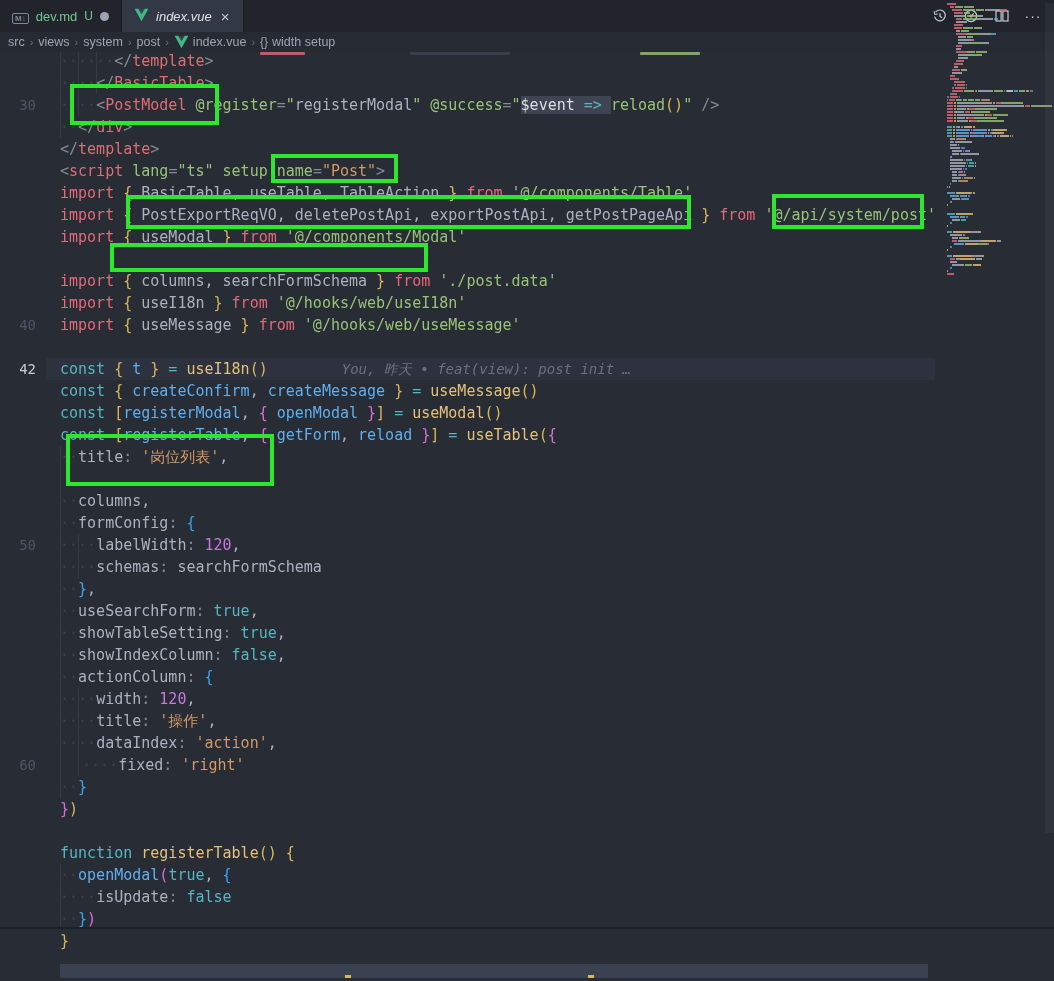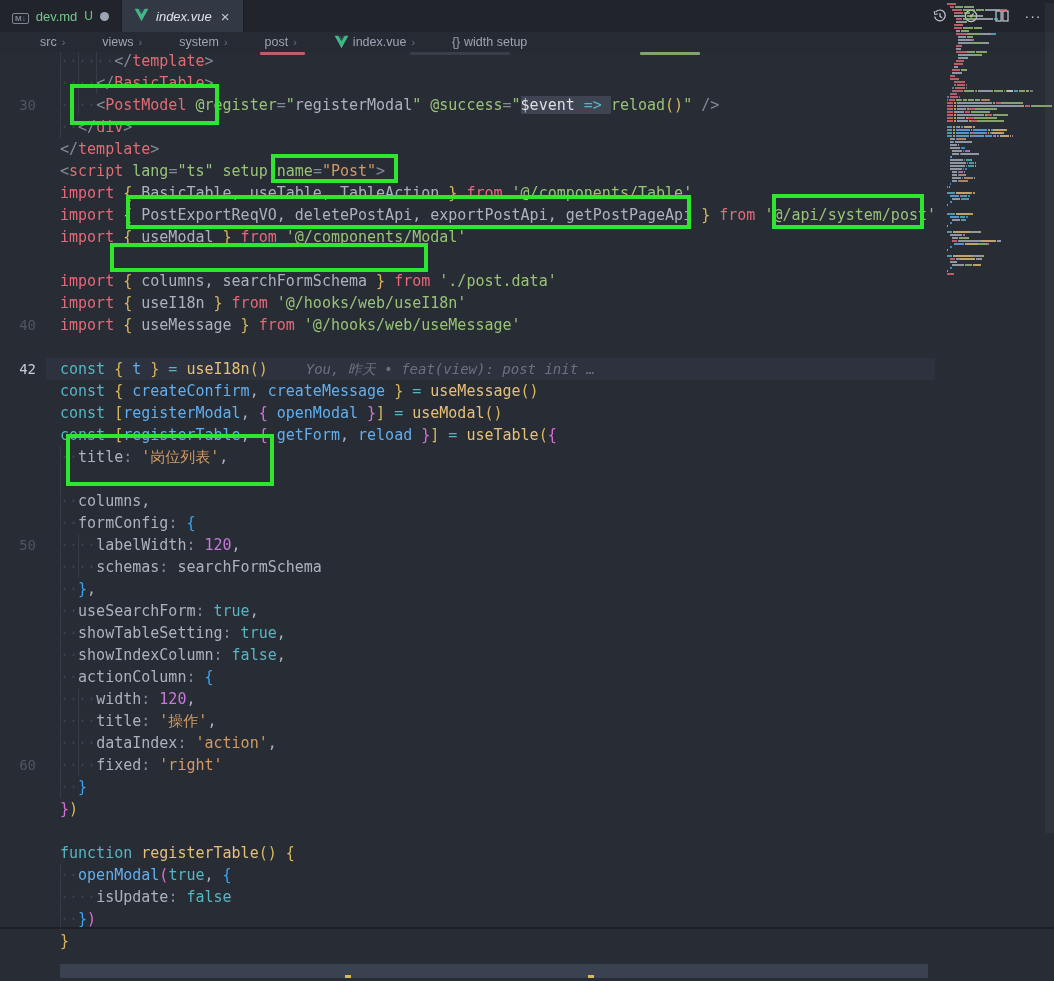--- a/index.html
+++ b/index.html
@@ -12,37 +12,37 @@
   .tab.active .lbl{color:#dde1e8;font-style:italic;}
   .git-badge{color:#73c991;font-size:12px;}
   .dirty-dot{width:9px;height:9px;border-radius:50%;background:#9da5b4;}
   .close-x{color:#c6ccd6;font-size:15px;line-height:1;padding:1px 2px;}
   .mdicon{color:#7f8794;border:1px solid #7f8794;border-radius:2px;font-size:8px;padding:0 2px;font-weight:bold;}
   .tab-actions{margin-left:auto;display:flex;align-items:center;gap:13px;padding-right:12px;}
   .tab-actions .act{width:18px;height:18px;display:flex;align-items:center;justify-content:center;color:#c6ccd6;cursor:pointer;}
   
   .crumbs{position:absolute;left:0;top:32px;width:1054px;height:20px;background:#262a32;display:flex;align-items:center;gap:5px;padding-left:8px;font-size:12.5px;color:#9da5b4;box-sizing:border-box;}
   .crumbs .sep{color:#6b7280;font-size:11px;}
-  .crumbs .ci{display:flex;align-items:center;gap:4px;cursor:pointer;margin-left:32px;}
+  .crumbs .ci{display:flex;align-items:center;gap:4px;cursor:pointer;}
   
   .editor{position:absolute;left:0;top:52px;width:1054px;height:929px;background:#282c34;overflow:hidden;}
   .code-line{position:absolute;left:60px;height:22px;line-height:22px;white-space:pre;font-family:"DejaVu Sans Mono",monospace;font-size:15px;}
   .gnum{position:absolute;left:0;width:36px;text-align:right;height:22px;line-height:22px;font-family:"DejaVu Sans Mono",monospace;font-size:14px;color:#4d5665;}
   .gnum.cur{color:#c3cad7;}
   .curline{position:absolute;left:46px;width:889px;height:22px;background:#2d323e;}
   .guide{position:absolute;width:1px;background:#343b49;}
   .t-kw{color:#e5697a;} .t-tag{color:#e06c75;} .t-pun{color:#848b98;}
   .t-attr{color:#98c379;} .t-strg{color:#98c379;} .t-stro{color:#d19a66;}
   .t-fn{color:#e5c07b;} .t-var{color:#61afef;} .t-id{color:#abb2bf;}
   .t-b1{color:#d9b85c;} .t-b2{color:#d670d6;} .t-b3{color:#3ba3f0;}
   .t-num{color:#c678dd;} .t-bool{color:#56b6c2;} .t-kw2{color:#56b6c2;}
   .t-op{color:#56b6c2;} .t-ws{color:#3b4252;}
   .t-sel{color:#dcdfe4;background:#3e4451;}
   .t-selop{color:#56b6c2;background:#3e4451;}
-  .blame{color:#697180;font-style:italic;margin-left:38px;font-size:14px;}
+  .blame{color:#697180;font-style:italic;margin-left:74px;font-size:14px;}
   .selbar{position:absolute;background:#3a4150;}
   .notch{position:absolute;width:6px;height:3px;background:#d9b85c;}
   .smudge{position:absolute;height:3px;border-radius:1px;opacity:.8;}
   
   .anno{position:absolute;border:4px solid #2ee62e;z-index:40;pointer-events:none;}
   
   .minimap{position:absolute;left:935px;top:3px;width:110px;height:920px;}
   .mrow{position:absolute;height:2px;}
   .mseg{position:absolute;height:2px;opacity:.8;}
   .scrollstrip{position:absolute;left:1045px;top:3px;width:9px;height:830px;background:rgba(121,131,151,0.10);}
@@ -166,21 +166,21 @@
     <div class="code-line" style="top: 504px;"><span class="t-ws">····</span><span class="t-id">schemas</span><span class="t-pun">:</span><span class="t-id"> searchFormSchema</span></div>
     <div class="code-line" style="top: 526px;"><span class="t-ws">··</span><span class="t-b3">}</span><span class="t-id">,</span></div>
     <div class="code-line" style="top: 548px;"><span class="t-ws">··</span><span class="t-id">useSearchForm</span><span class="t-pun">:</span><span class="t-bool"> true</span><span class="t-id">,</span></div>
     <div class="code-line" style="top: 570px;"><span class="t-ws">··</span><span class="t-id">showTableSetting</span><span class="t-pun">:</span><span class="t-bool"> true</span><span class="t-id">,</span></div>
     <div class="code-line" style="top: 592px;"><span class="t-ws">··</span><span class="t-id">showIndexColumn</span><span class="t-pun">:</span><span class="t-bool"> false</span><span class="t-id">,</span></div>
     <div class="code-line" style="top: 614px;"><span class="t-ws">··</span><span class="t-id">actionColumn</span><span class="t-pun">:</span><span class="t-b3"> {</span></div>
     <div class="code-line" style="top: 636px;"><span class="t-ws">····</span><span class="t-id">width</span><span class="t-pun">:</span><span class="t-num"> 120</span><span class="t-id">,</span></div>
     <div class="code-line" style="top: 658px;"><span class="t-ws">····</span><span class="t-id">title</span><span class="t-pun">:</span><span class="t-stro"> '操作'</span><span class="t-id">,</span></div>
     <div class="code-line" style="top: 680px;"><span class="t-ws">····</span><span class="t-id">dataIndex</span><span class="t-pun">:</span><span class="t-stro"> 'action'</span><span class="t-id">,</span></div>
     <div class="gnum" style="top: 702px;">60</div>
-    <div class="code-line" style="top: 702px;"><span class="t-ws">····</span><span class="t-id">fixed</span><span class="t-pun">:</span><span class="t-stro"> 'right'</span></div>
+    <div class="code-line" style="top: 702px; padding-left: 22px;"><span class="t-ws">····</span><span class="t-id">fixed</span><span class="t-pun">:</span><span class="t-stro"> 'right'</span></div>
     <div class="code-line" style="top: 724px;"><span class="t-ws">··</span><span class="t-b3">}</span></div>
     <div class="code-line" style="top: 746px;"><span class="t-b2">}</span><span class="t-b1">)</span></div>
     <div class="code-line" style="top: 768px;"></div>
     <div class="code-line" style="top: 790px;"><span class="t-kw2">function</span><span class="t-fn"> registerTable</span><span class="t-b1">()</span><span class="t-b1"> {</span></div>
     <div class="code-line" style="top: 812px;"><span class="t-ws">··</span><span class="t-var">openModal</span><span class="t-b2">(</span><span class="t-bool">true</span><span class="t-id">,</span><span class="t-b3"> {</span></div>
     <div class="code-line" style="top: 834px;"><span class="t-ws">····</span><span class="t-id">isUpdate</span><span class="t-pun">:</span><span class="t-bool"> false</span></div>
     <div class="code-line" style="top: 856px;"><span class="t-ws">··</span><span class="t-b3">}</span><span class="t-b2">)</span></div>
     <div class="code-line" style="top: 878px;"><span class="t-b1">}</span></div>
     <div class="code-line" style="top: 900px;"></div>
     <div class="selbar" style="left: 60px; top: 912px; width: 868px; height: 14px;"></div>

